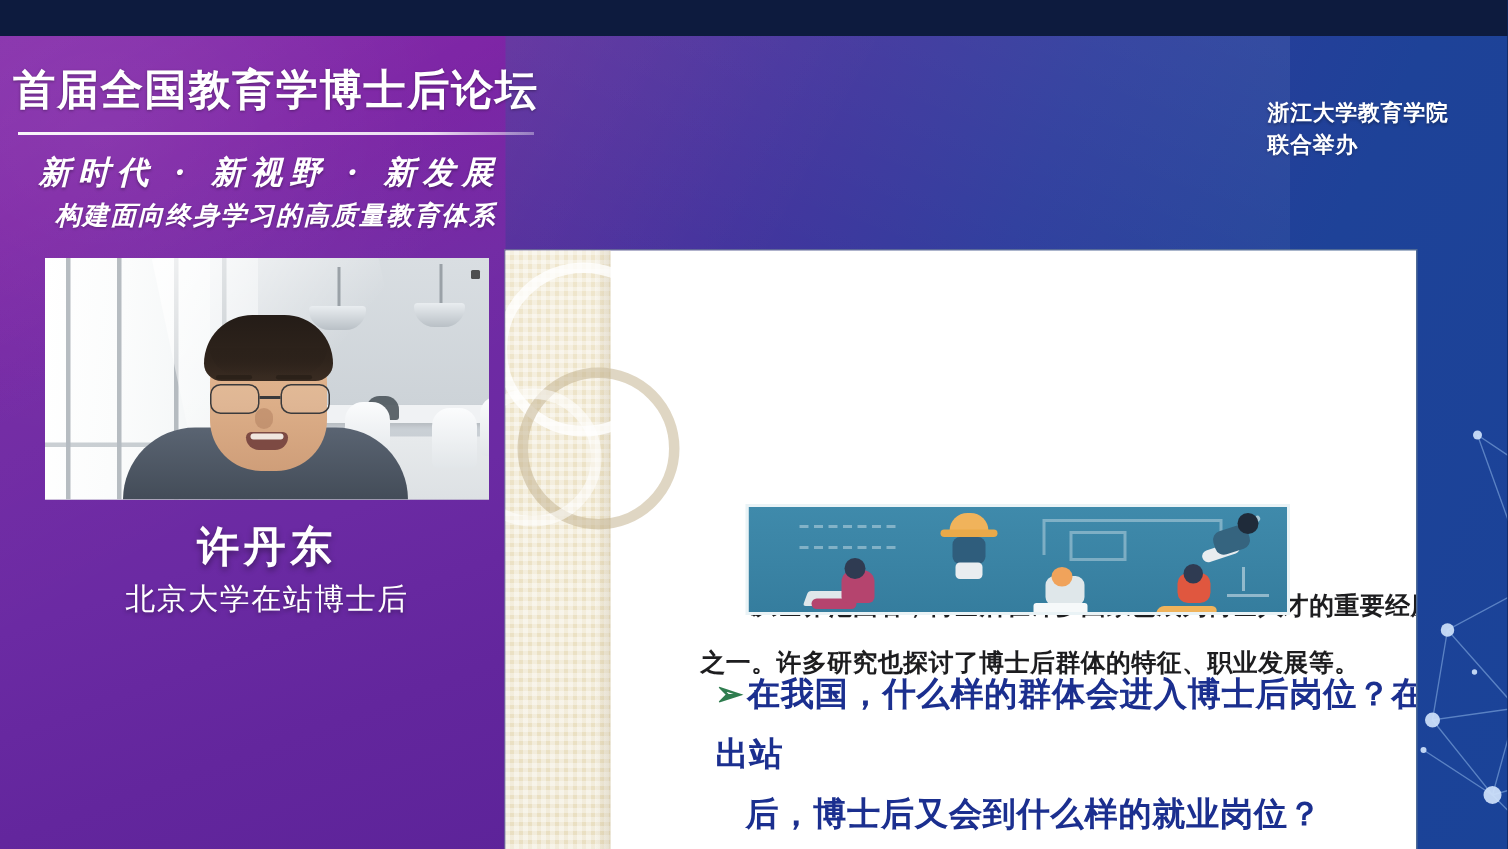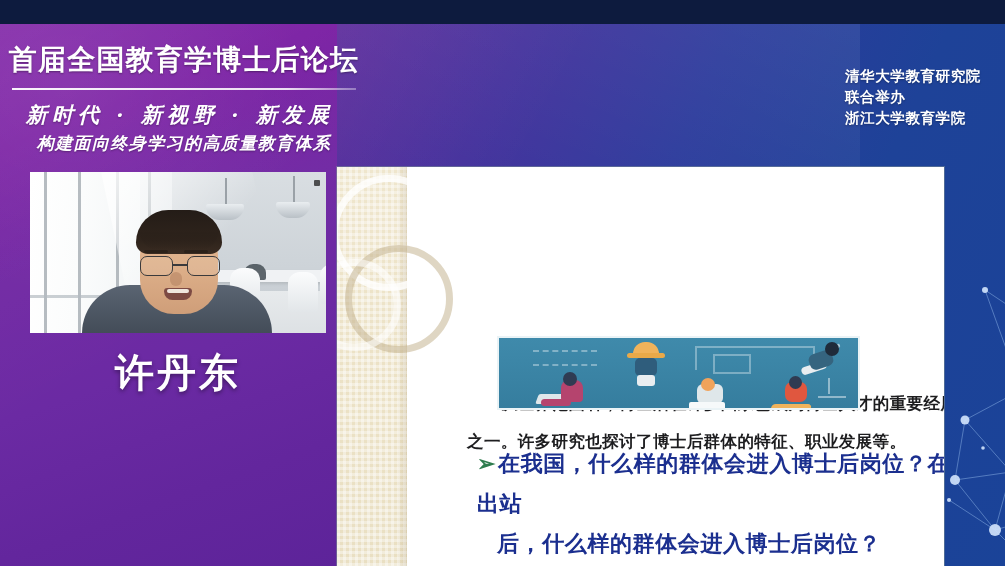--- a/index.html
+++ b/index.html
@@ -164,21 +164,21 @@
     position:absolute;left:134px;top:116px;width:28px;height:12px;
     background:#7d4a43;border-radius:4px 4px 10px 10px;
   }
   .cam .mouth:after{content:"";position:absolute;left:3px;top:1px;width:22px;height:4px;background:#f0e6de;border-radius:3px;}
   .cam .nose{position:absolute;left:140px;top:100px;width:12px;height:14px;background:rgba(170,120,88,.45);border-radius:6px;}
   .cam .micro{position:absolute;right:6px;top:8px;width:6px;height:6px;background:#2b2b2b;border-radius:1px;opacity:.8;}
 
   
   .sp-name{
     position:absolute;left:30px;top:322px;width:296px;
-    text-align:center;color:#fff;font-size:39px;font-weight:700;letter-spacing:3px;
+    text-align:center;color:#fff;font-size:28px;font-weight:700;letter-spacing:3px;
     font-family:"DejaVu Sans","Liberation Sans",sans-serif;
     text-shadow:0 2px 4px rgba(0,0,0,.40);
   }
   .sp-aff{
     position:absolute;left:30px;top:362px;width:296px;
     text-align:center;color:#fff;font-size:20px;font-weight:400;letter-spacing:1px;
     text-shadow:0 1px 3px rgba(0,0,0,.35);
   }
 
   
@@ -306,23 +306,22 @@
   <div class="left-col">
     <div class="lc-sheen"></div>
   </div>
 
   <div class="header">
     <div class="hdr-title">首届全国教育学博士后论坛</div>
     <div class="hdr-rule"></div>
     <div class="hdr-sub1">新时代 · 新视野 · 新发展</div>
     <div class="hdr-sub2">构建面向终身学习的高质量教育体系</div>
     <div class="hdr-org">
-      <div>清华大学教育研究院</div>
+      <div>浙江大学教育学院</div>
       <div>联合举办</div>
-      <div>浙江大学教育学院</div>
     </div>
   </div>
 
   <div class="cam">
     <div class="room"></div>
     <div class="wall"></div>
     <div class="floor"></div>
     <div class="win"></div>
     <div class="mullion m1"></div>
     <div class="mullion m2"></div>
@@ -356,20 +355,21 @@
       <div class="lens lL"></div>
         <div class="bridge"></div>
         <div class="lens lR"></div>
     </div>
     <div class="nose"></div>
     <div class="mouth"></div>
     <div class="micro"></div>
   </div>
 
   <div class="sp-name">许丹东</div>
+  <div class="sp-aff">北京大学在站博士后</div>
 
   <div class="slide">
     <div class="slide-band"></div>
     <div class="ring r1"></div>
     <div class="ring r2"></div>
     <div class="ring r3"></div>
 
     <div class="para">从世界范围看，博士后在许多国家已成为博士人才的重要经历之一。许多研究也探讨了博士后群体的特征、职业发展等。</div>
 
     <div class="banner">
@@ -404,21 +404,21 @@
       <div class="fig f5">
         <div class="legs"></div>
           <div class="torso"></div>
           <div class="hd"></div>
       </div>
 
     </div>
 
     <div class="bullet">
       <span class="mark">➢</span><span>在我国，什么样的群体会进入博士后岗位？在出站</span>
-      <span class="l2">后，什么样的群体会进入博士后岗位？</span>
+      <span class="l2">后，博士后又会到什么样的就业岗位？</span>
     </div>
   </div>
 
   <div class="net">
     <svg width="200" height="430" viewBox="0 0 200 430">
       <g stroke="#8fb6e8" stroke-width="0.9" opacity="0.55" fill="none">
         <path d="M60 110 L120 150 L96 210 L150 196 L186 250 L120 150"></path>
         <path d="M96 210 L40 240 L86 292 L150 196"></path>
         <path d="M40 240 L30 300 L86 292 L70 350 L140 330 L186 250"></path>
         <path d="M30 300 L70 350 L120 400 L140 330"></path>

